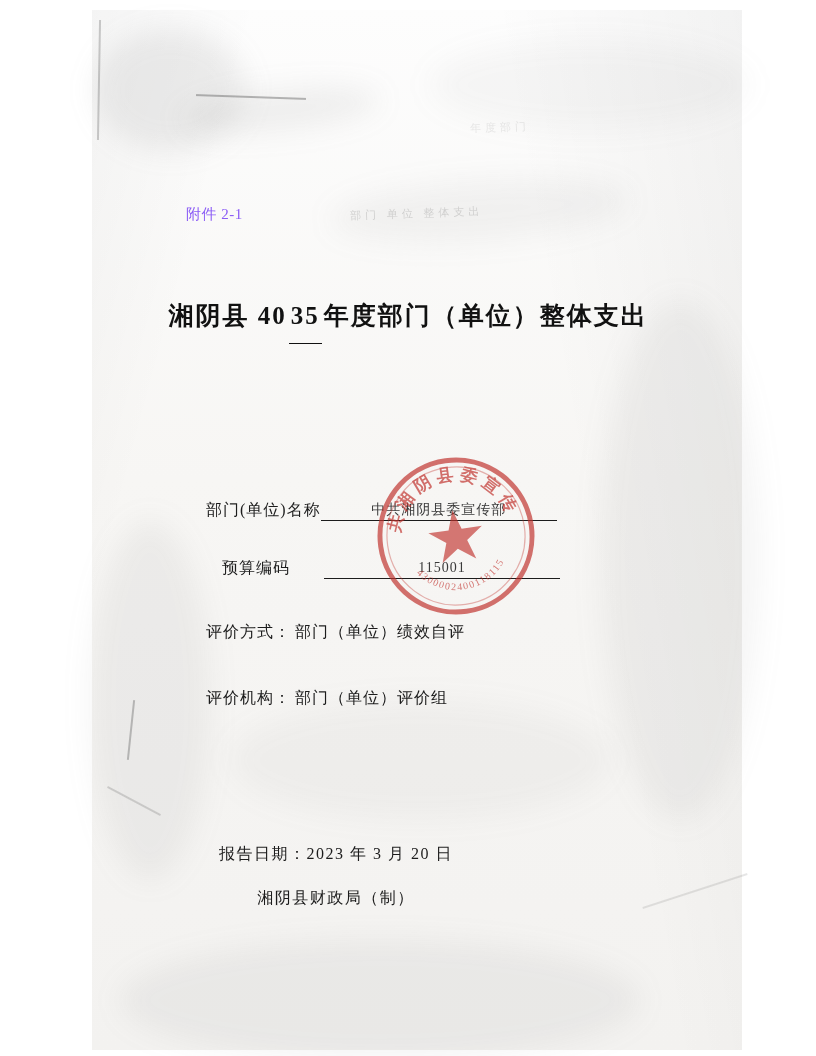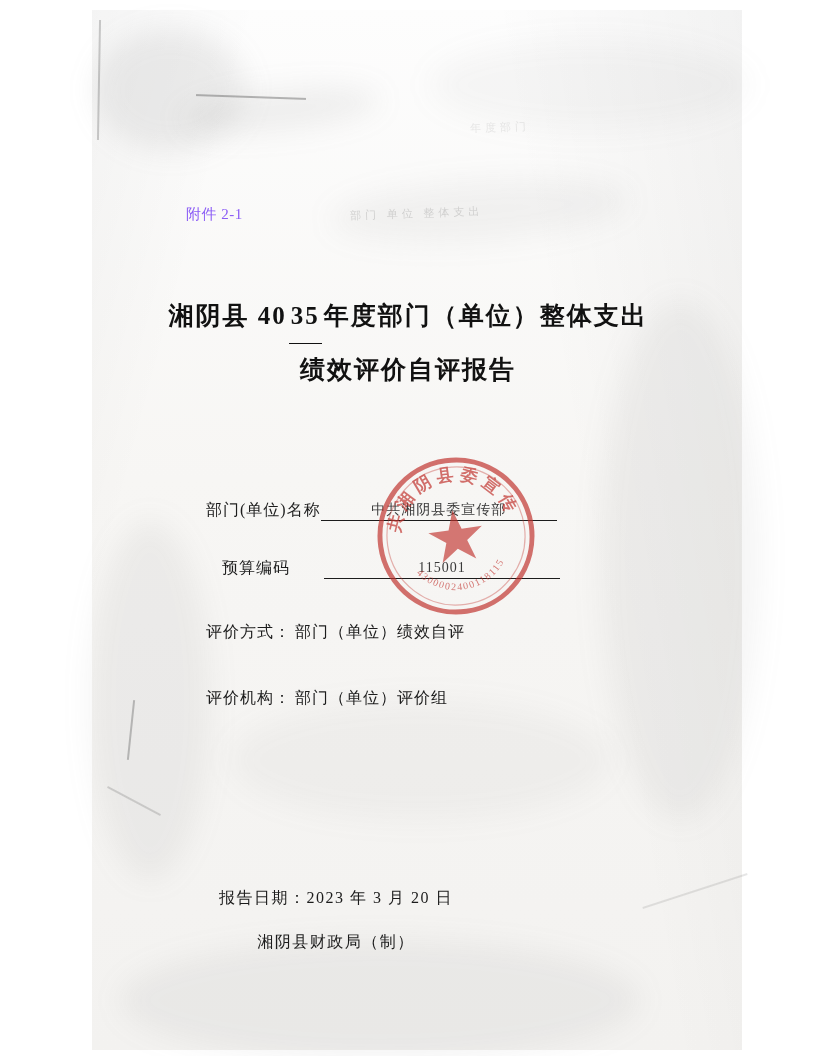--- a/index.html
+++ b/index.html
@@ -138,21 +138,21 @@
   .row-code  { left: 222px; top: 558px; }
   .row-way   { left: 206px; top: 622px; }
   .row-org   { left: 206px; top: 688px; }
 
   .w-name { width: 236px; }
   .w-code { width: 236px; }
 
   .footer-block {
     position: absolute;
     left: 0;
-    top: 876px;
+    top: 832px;
     width: 672px;
     text-align: center;
   }
   .footer-line {
     font-size: 16px;
     letter-spacing: 1.5px;
     color: #1c1c1c;
     line-height: 44px;
     white-space: nowrap;
   }
@@ -193,21 +193,20 @@
 
   <div class="ghost" style="left:350px; top:206px;">部门 单位 整体支出</div>
   <div class="ghost" style="left:470px; top:120px; opacity:0.6;">年度部门</div>
 
   <div id="content">
 
     <div class="attach-no">附件 2-1</div>
 
     <div class="title-block">
       <div class="title-line"><span>湘阴县 40</span><span class="year-underline year-num">35</span><span>年度部门（单位）整体支出</span></div>
-      <div class="title-line">绩效评价自评报告</div>
     </div>
 
     <div class="field-row row-name"><span class="field-label">部门(单位)名称</span><span class="field-value-underline w-name">中共湘阴县委宣传部</span></div>
 
     <div class="field-row row-code"><span class="field-label">预算编码</span><span class="field-value-underline w-code" style="margin-left:34px;">115001</span></div>
 
     <div class="field-row row-way"><span class="field-label">评价方式：</span><span style="margin-left:4px;">部门（单位）绩效自评</span></div>
 
     <div class="field-row row-org"><span class="field-label">评价机构：</span><span style="margin-left:4px;">部门（单位）评价组</span></div>
 

